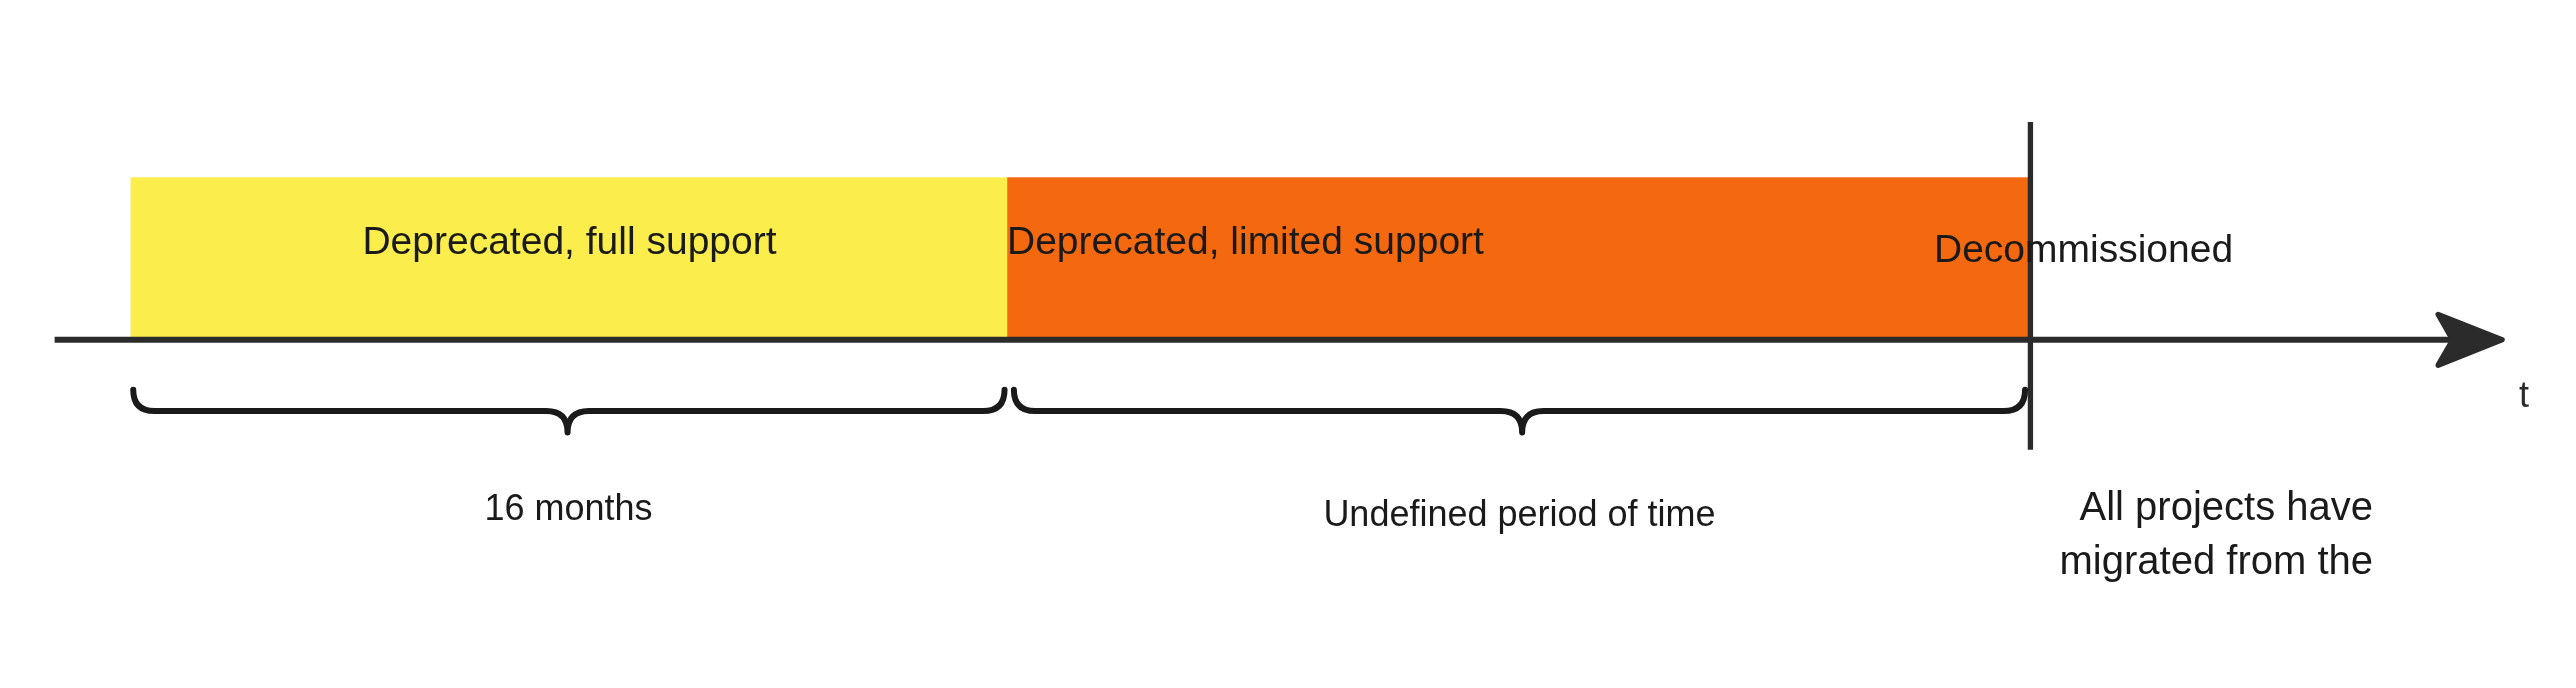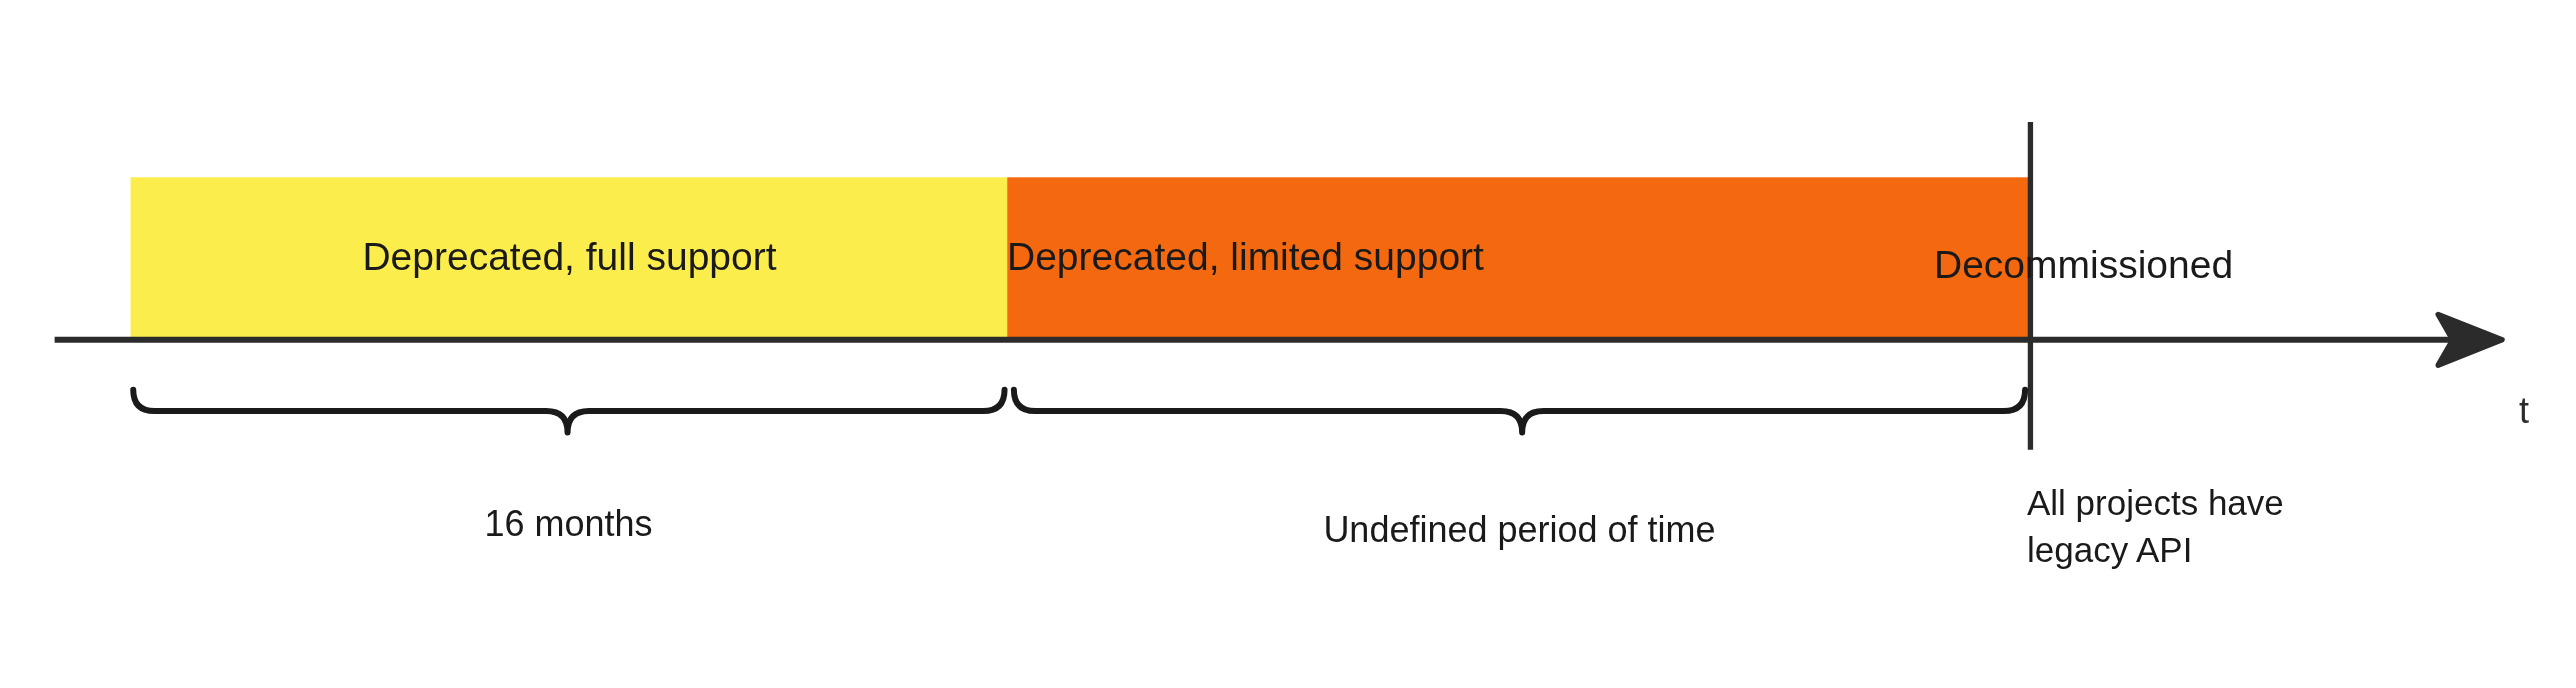--- a/index.html
+++ b/index.html
@@ -26,42 +26,42 @@
     width: 2576px;
     height: 689px;
     display: block;
   }
   
   .txt {
     position: absolute;
     color: #1f1f1f;
     white-space: nowrap;
     line-height: 1;
-    margin-top: 16px;
   }
   .phase-label {
     font-size: 39px;
     color: #1a1a1a;
   }
   .bracket-label {
     font-size: 36px;
     color: #1a1a1a;
   }
   .axis-var-label {
     font-size: 36px;
     font-style: normal;
     color: #2b2b2b;
   }
   .note-block {
     position: absolute;
-    font-size: 35px;
+    font-size: 40px;
     color: #1a1a1a;
     line-height: 1.34;
     white-space: normal;
     width: 346px;
+    text-align: right;
   }
   .note-block > div { white-space: nowrap; }
 </style>
 </head>
 <body>
 
 <div id="canvas">
 
   <svg id="timeline-svg" viewBox="0 0 3867 1034" xmlns="http://www.w3.org/2000/svg">
 
@@ -99,17 +99,17 @@
   <div class="txt phase-label" style="left:1934px; top:248px; transform:translateY(-50%);">Decommissioned</div>
 
   <div class="txt bracket-label" style="left:133px; top:490px; width:871px; text-align:center;">16 months</div>
 
   <div class="txt bracket-label" style="left:1014px; top:496px; width:1011px; text-align:center;">Undefined period of time</div>
 
   <div class="txt axis-var-label" style="left:2519px; top:377px;">t</div>
 
   <div class="note-block" style="left:2027px; top:480px;">
     <div>All projects have</div>
-    <div>legacy API</div>
+    <div>migrated from the</div>
   </div>
 
 </div>
 
 
 </body></html>

